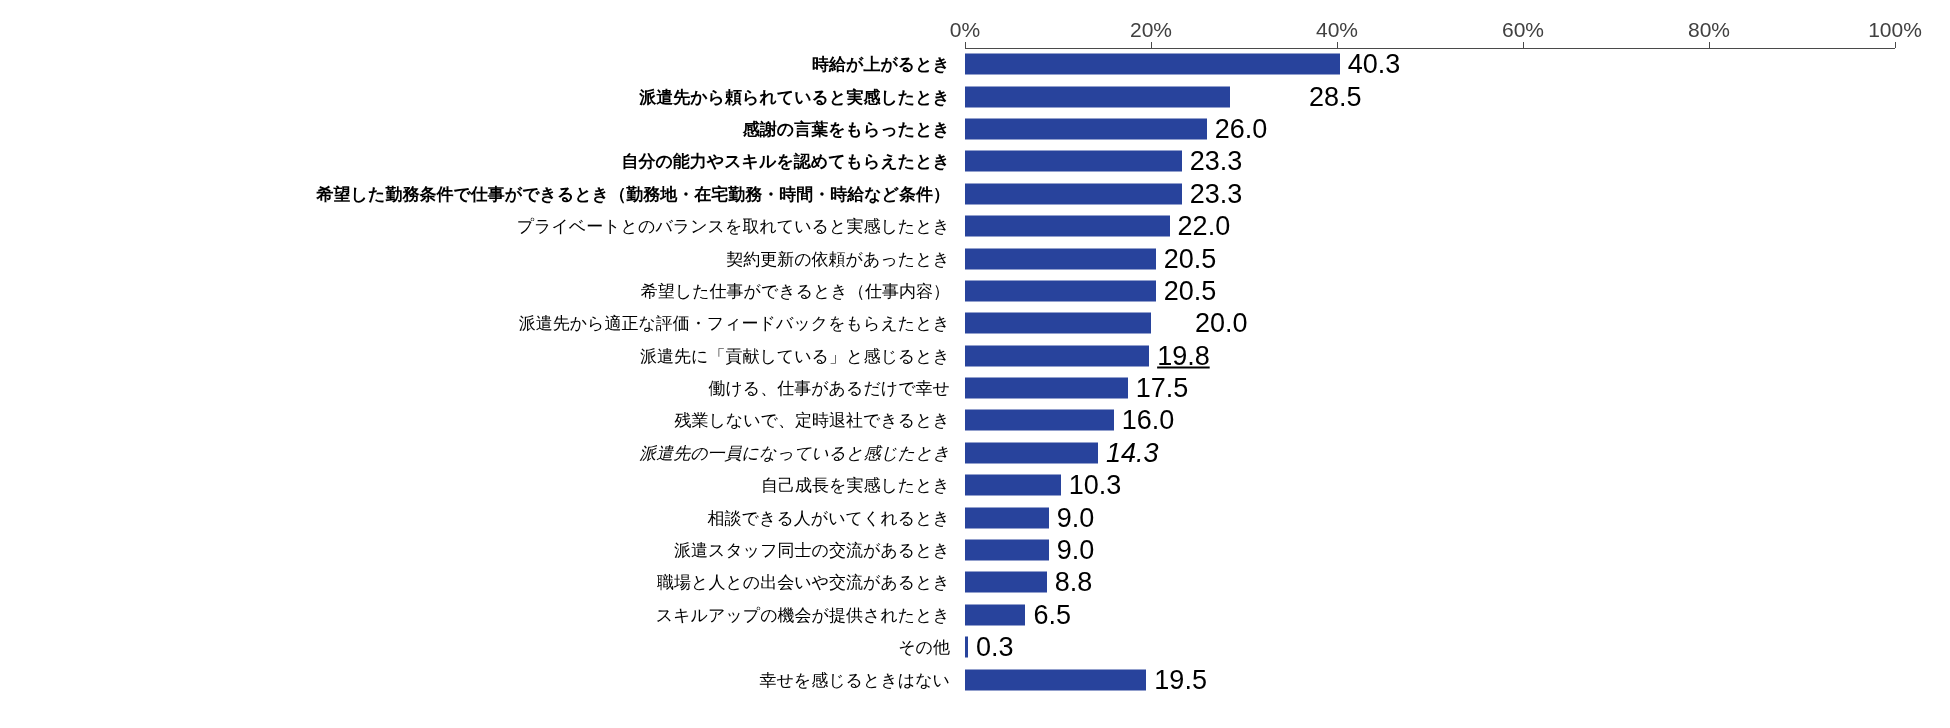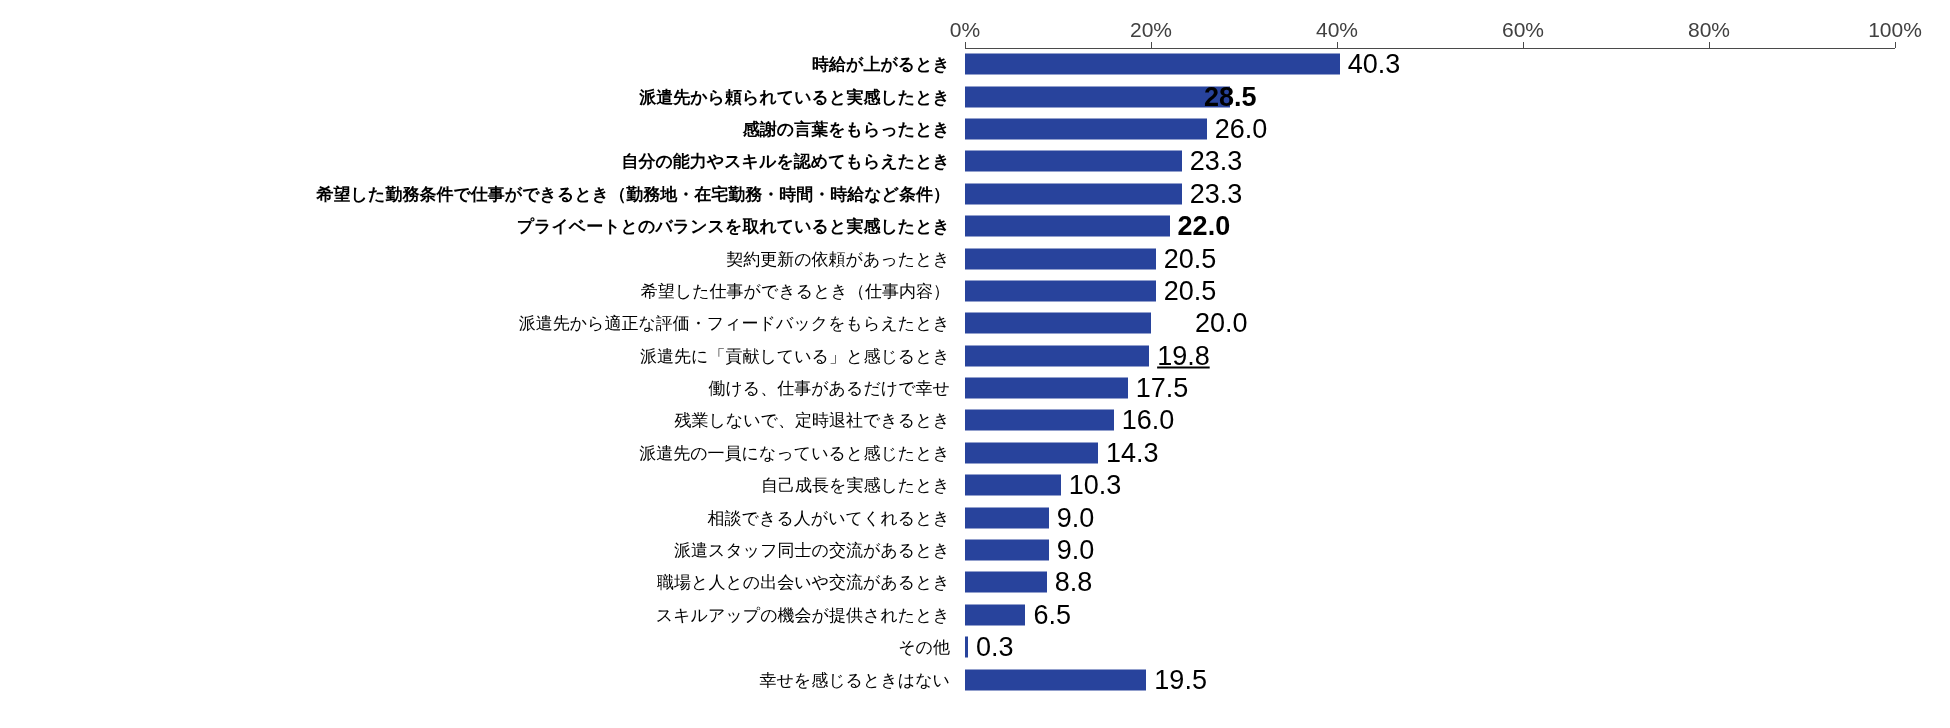--- a/index.html
+++ b/index.html
@@ -128,38 +128,38 @@
 
   <div class="rows" id="rows">
       <div class="row" style="height: 32.4px;">
         <div class="row-label bold">時給が上がるとき</div>
         <div class="bar" style="width: 374.79px; background: rgb(40, 67, 156);"></div>
         <div class="bar-value" style="left: 1347.79px;">40.3</div>
       </div>
       <div class="row" style="height: 32.4px;">
         <div class="row-label bold">派遣先から頼られていると実感したとき</div>
         <div class="bar" style="width: 265.05px; background: rgb(40, 67, 156);"></div>
-        <div class="bar-value" style="left: 1204px; font-weight: bold;">28.5</div>
+        <div class="bar-value" style="left: 1309px;">28.5</div>
       </div>
       <div class="row" style="height: 32.4px;">
         <div class="row-label bold">感謝の言葉をもらったとき</div>
         <div class="bar" style="width: 241.8px; background: rgb(40, 67, 156);"></div>
         <div class="bar-value" style="left: 1214.8px;">26.0</div>
       </div>
       <div class="row" style="height: 32.4px;">
         <div class="row-label bold">自分の能力やスキルを認めてもらえたとき</div>
         <div class="bar" style="width: 216.69px; background: rgb(40, 67, 156);"></div>
         <div class="bar-value" style="left: 1189.69px;">23.3</div>
       </div>
       <div class="row" style="height: 32.4px;">
         <div class="row-label bold">希望した勤務条件で仕事ができるとき（勤務地・在宅勤務・時間・時給など条件）</div>
         <div class="bar" style="width: 216.69px; background: rgb(40, 67, 156);"></div>
         <div class="bar-value" style="left: 1189.69px;">23.3</div>
       </div>
-      <div class="row" style="height: 32.4px; font-weight: bold;">
+      <div class="row" style="height: 32.4px;">
         <div class="row-label">プライベートとのバランスを取れていると実感したとき</div>
         <div class="bar" style="width: 204.6px; background: rgb(40, 67, 156);"></div>
         <div class="bar-value" style="left: 1177.6px;">22.0</div>
       </div>
       <div class="row" style="height: 32.4px;">
         <div class="row-label">契約更新の依頼があったとき</div>
         <div class="bar" style="width: 190.65px; background: rgb(40, 67, 156);"></div>
         <div class="bar-value" style="left: 1163.65px;">20.5</div>
       </div>
       <div class="row" style="height: 32.4px;">
@@ -180,21 +180,21 @@
       <div class="row" style="height: 32.4px;">
         <div class="row-label">働ける、仕事があるだけで幸せ</div>
         <div class="bar" style="width: 162.75px; background: rgb(40, 67, 156);"></div>
         <div class="bar-value" style="left: 1135.75px;">17.5</div>
       </div>
       <div class="row" style="height: 32.4px;">
         <div class="row-label">残業しないで、定時退社できるとき</div>
         <div class="bar" style="width: 148.8px; background: rgb(40, 67, 156);"></div>
         <div class="bar-value" style="left: 1121.8px;">16.0</div>
       </div>
-      <div class="row" style="height: 32.4px;">
+      <div class="row" style="height: 32.4px; font-style: italic;">
         <div class="row-label">派遣先の一員になっていると感じたとき</div>
         <div class="bar" style="width: 132.99px; background: rgb(40, 67, 156);"></div>
         <div class="bar-value" style="left: 1105.99px;">14.3</div>
       </div>
       <div class="row" style="height: 32.4px;">
         <div class="row-label">自己成長を実感したとき</div>
         <div class="bar" style="width: 95.79px; background: rgb(40, 67, 156);"></div>
         <div class="bar-value" style="left: 1068.79px;">10.3</div>
       </div>
       <div class="row" style="height: 32.4px;">

